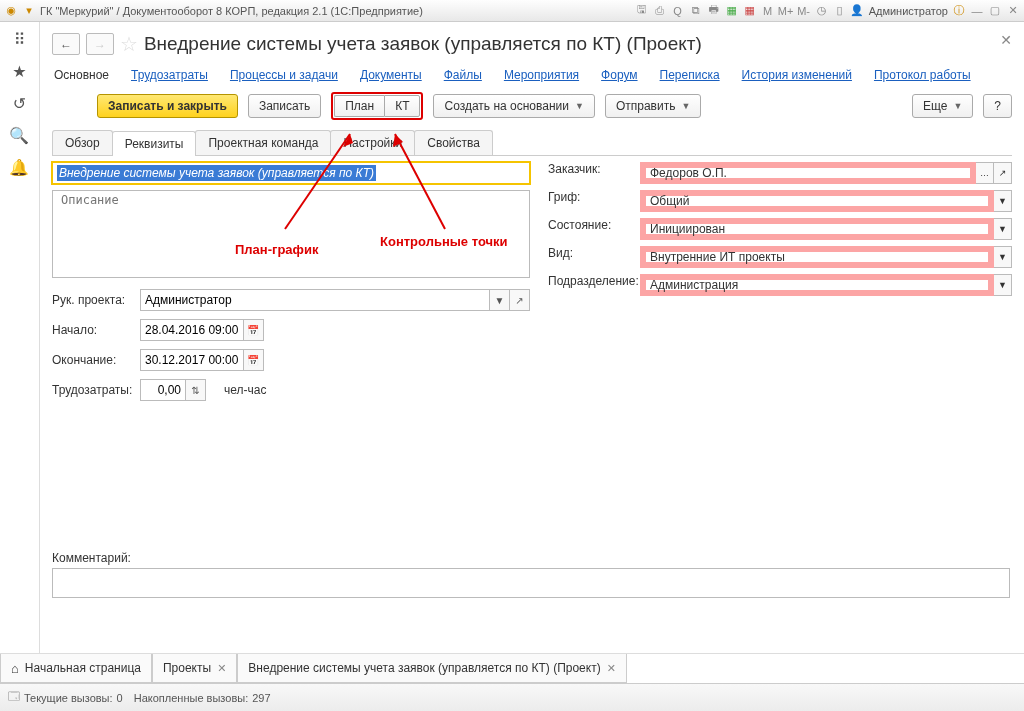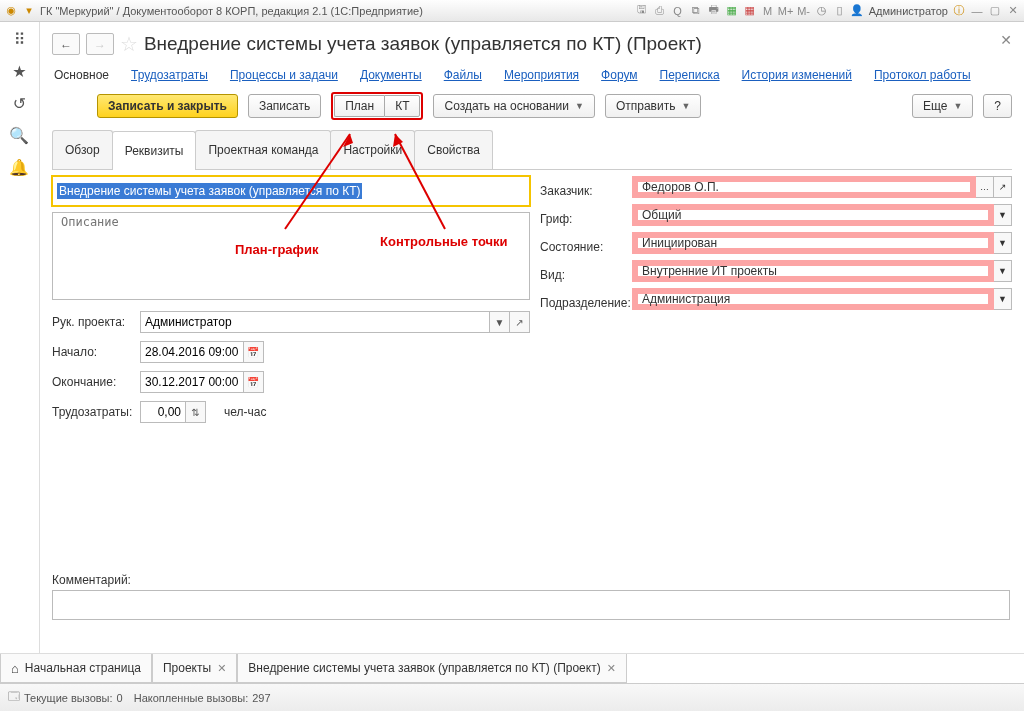--- a/index.html
+++ b/index.html
@@ -22,35 +22,35 @@
 .toolbar { display: flex; align-items: center; gap: 10px; padding-bottom: 10px; padding-left: 45px; }
 .btn { height: 24px; border: 1px solid #aaa; background: linear-gradient(#fff,#f0f0f0); border-radius: 3px; padding: 0 10px; font-size: 12px; color: #333; display: inline-flex; align-items: center; gap: 4px; cursor: pointer; }
 .btn.primary { background: linear-gradient(#ffe873,#ffd21f); border-color: #b59400; font-weight: bold; }
 .btn .car { font-size: 9px; color: #666; margin-left: 2px; }
 .btngroup { display: inline-flex; border: 2px solid #d00; border-radius: 3px; padding: 1px; }
 .btngroup .gb { height: 22px; border: 1px solid #aaa; background: linear-gradient(#fff,#f0f0f0); padding: 0 10px; font-size: 12px; display: inline-flex; align-items: center; }
 .btngroup .gb:first-child { border-radius: 2px 0 0 2px; border-right: none; }
 .btngroup .gb:last-child { border-radius: 0 2px 2px 0; }
 .toolbar .spacer { flex: 1; }
 .tabs { display: flex; border-bottom: 1px solid #ccc; }
-.tab { padding: 12px 12px; border: 1px solid #ccc; border-bottom: none; background: #f5f5f5; margin-right: -1px; font-size: 12px; cursor: pointer; border-radius: 3px 3px 0 0; }
+.tab { padding: 5px 12px; border: 1px solid #ccc; border-bottom: none; background: #f5f5f5; margin-right: -1px; font-size: 12px; cursor: pointer; border-radius: 3px 3px 0 0; }
 .tab.active { background: #fff; position: relative; top: 1px; }
 .form { display: flex; gap: 10px; padding-top: 6px; }
 .leftcol { width: 478px; }
 .rightcol { flex: 1; }
 .input, .select, .textarea { border: 1px solid #bbb; background: #fff; font-size: 12px; padding: 2px 8px; }
-.namefield { width: 100%; height: 30px; border: 1px solid #999; outline: 2px solid #f5c400; outline-offset: -1px; display: flex; align-items: center; padding: 0 4px; }
+.namefield { width: 100%; height: 22px; border: 1px solid #999; outline: 2px solid #f5c400; outline-offset: -1px; display: flex; align-items: center; padding: 0 4px; font-style: italic; }
 .namefield .seltxt { background: #3a7bd5; color: #fff; padding: 1px 2px; font-size: 12px; }
 .textarea { width: 100%; height: 88px; resize: none; color: #aaa; }
 .frow { display: flex; align-items: center; gap: 12px; margin-top: 8px; font-size: 12px; }
 .frow label { width: 76px; }
 .inpw { display: flex; align-items: center; }
 .inpw input { height: 22px; border: 1px solid #bbb; padding: 0 4px; font-size: 12px; }
 .smallbtn { width: 20px; height: 22px; border: 1px solid #bbb; border-left: none; background: #f8f8f8; display: inline-flex; align-items: center; justify-content: center; font-size: 10px; color: #555; }
-.rrow { display: flex; align-items: flex-end; margin-bottom: 6px; font-size: 12px; }
+.rrow { display: flex; align-items: flex-start; margin-bottom: 6px; font-size: 12px; margin-left: 8px; }
 .rrow label { width: 92px; }
 .rrow .sel { flex: 1; height: 22px; border: 6px solid #fca5a5; display: flex; align-items: center; padding: 0 4px; background: #fff; }
 .rrow .drop { width: 18px; height: 22px; border: 1px solid #bbb; border-left: none; background: #f8f8f8; display: inline-flex; align-items: center; justify-content: center; font-size: 9px; }
 .commentlbl { margin-top: 150px; font-size: 12px; }
 .commentbox { width: 958px; height: 30px; border: 1px solid #bbb; margin-top: 3px; }
 .annot { position: absolute; color: #d00; font-weight: bold; font-size: 13px; }
 .arrow { position: absolute; pointer-events: none; }
 .bottomtabs { position: absolute; left: 0; right: 0; bottom: 28px; height: 30px; background: #fff; border-top: 1px solid #ddd; display: flex; align-items: stretch; }
 .btab { border: 1px solid #ccc; border-top: none; background: #fafafa; padding: 0 10px; display: flex; align-items: center; font-size: 12px; gap: 6px; }
 .btab .x { color: #888; font-size: 11px; }

